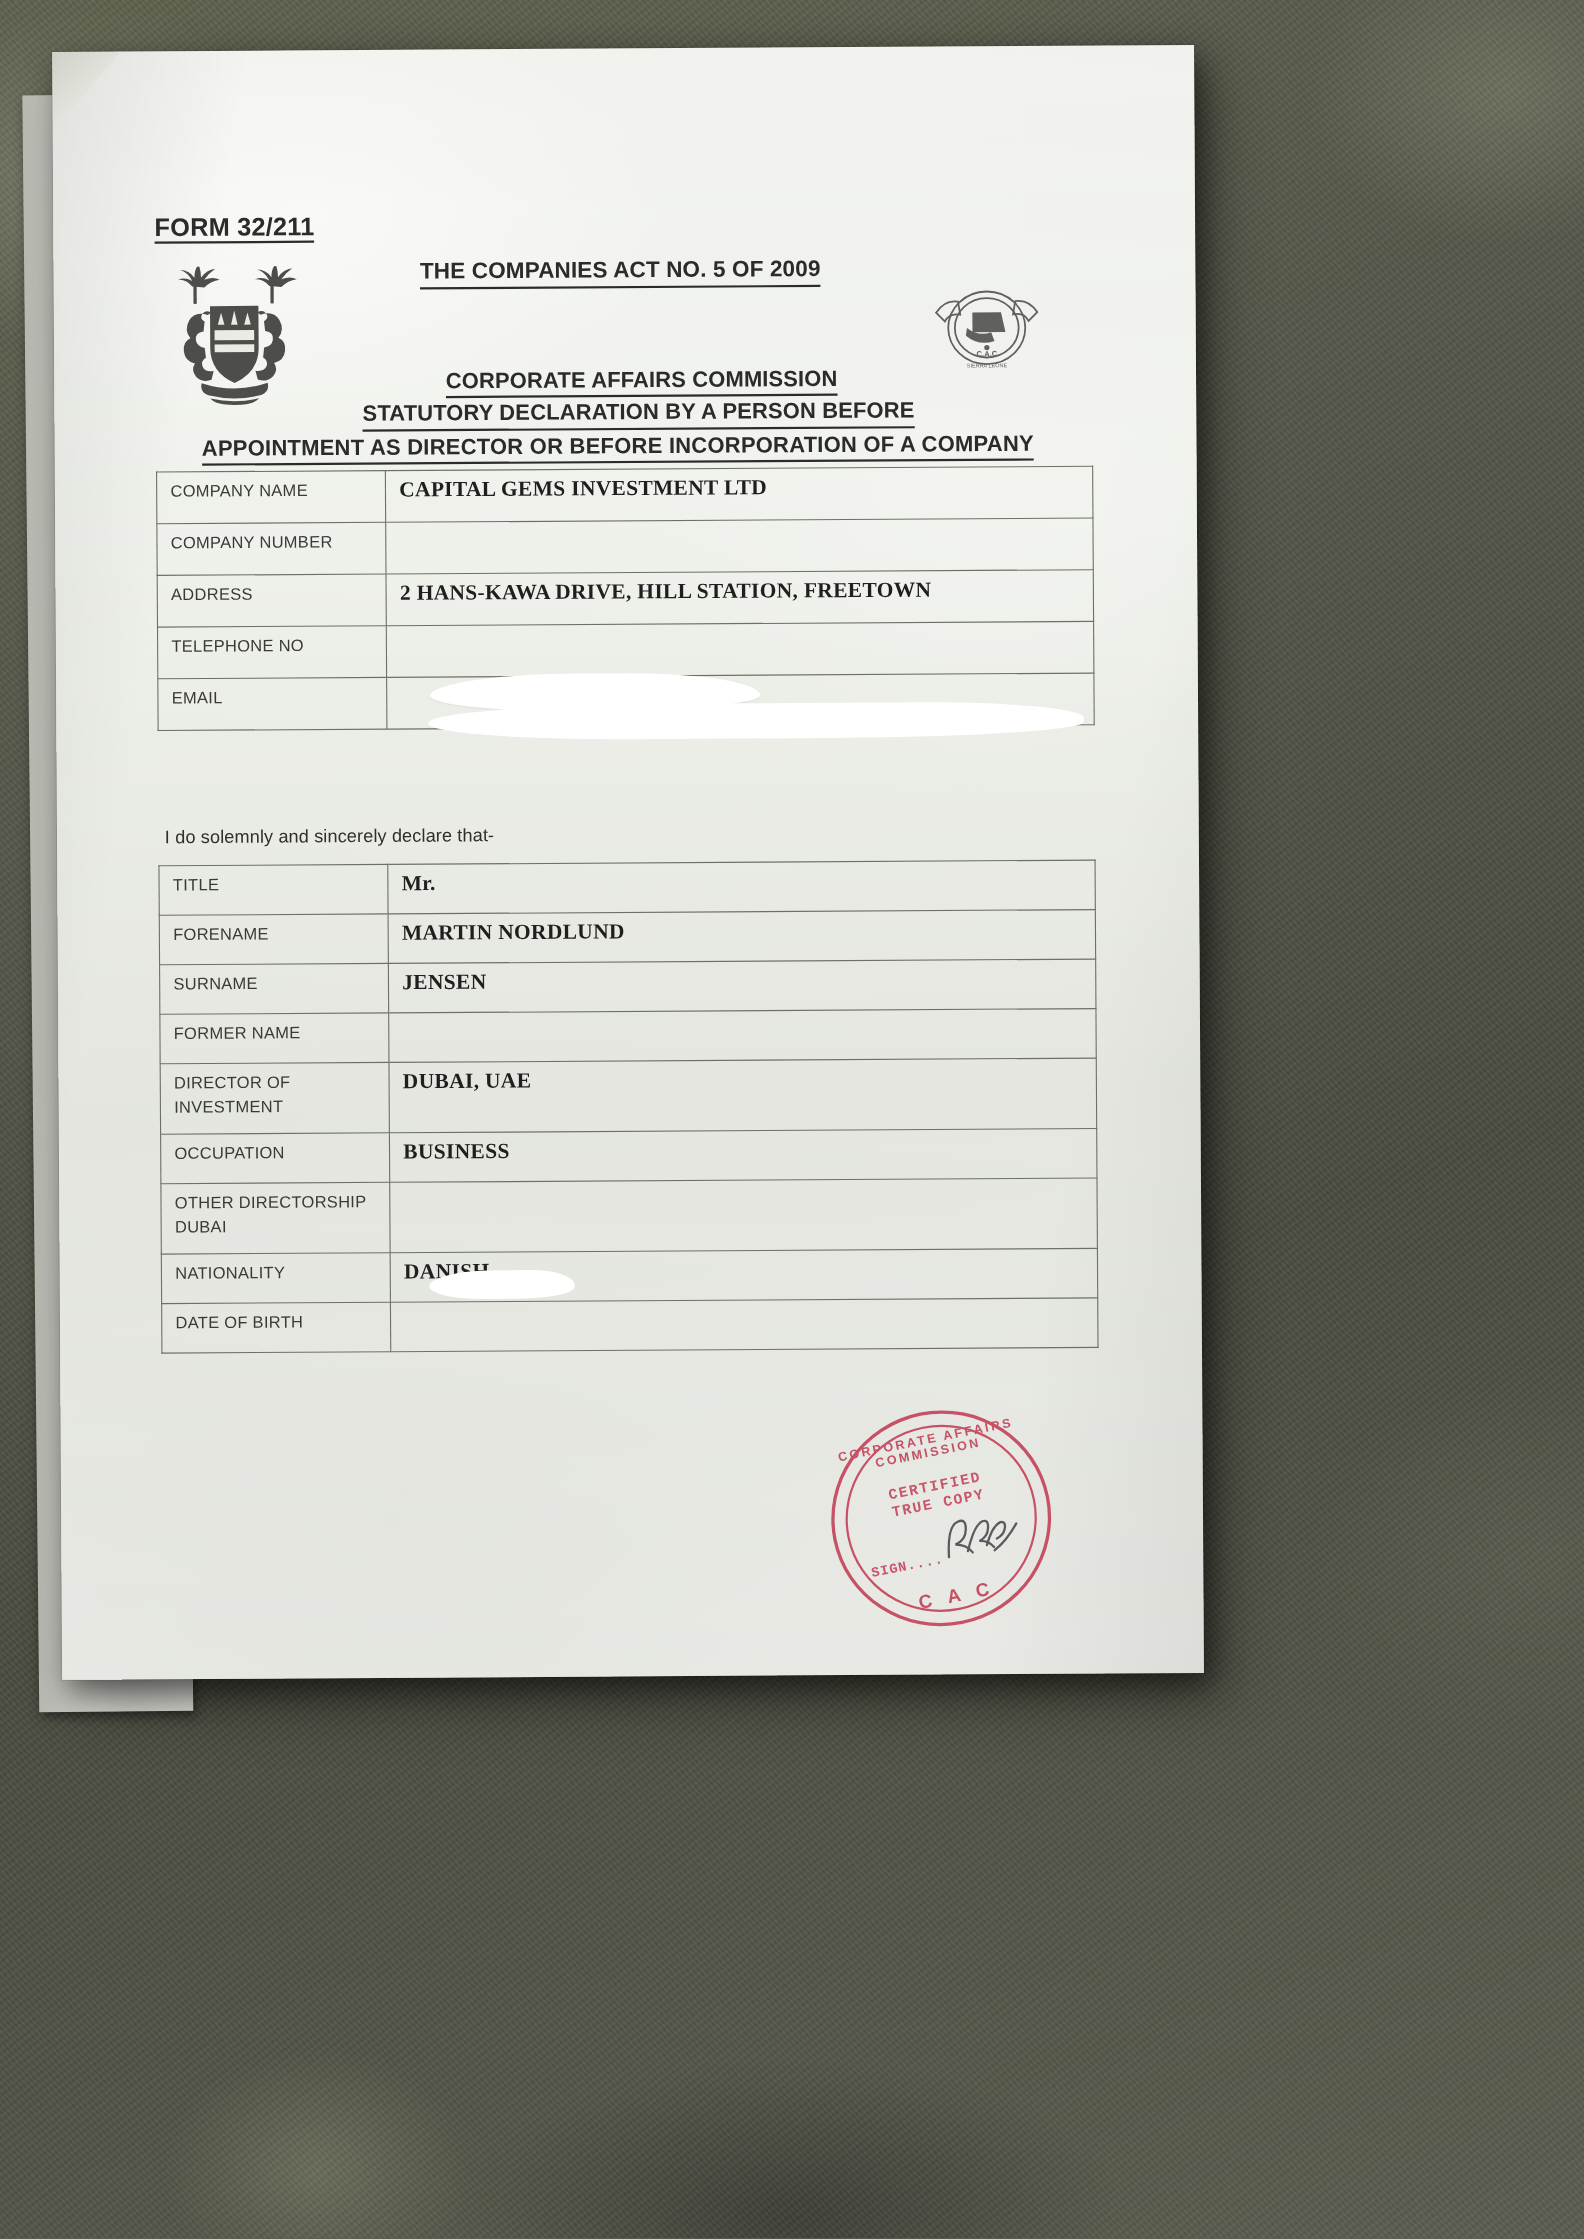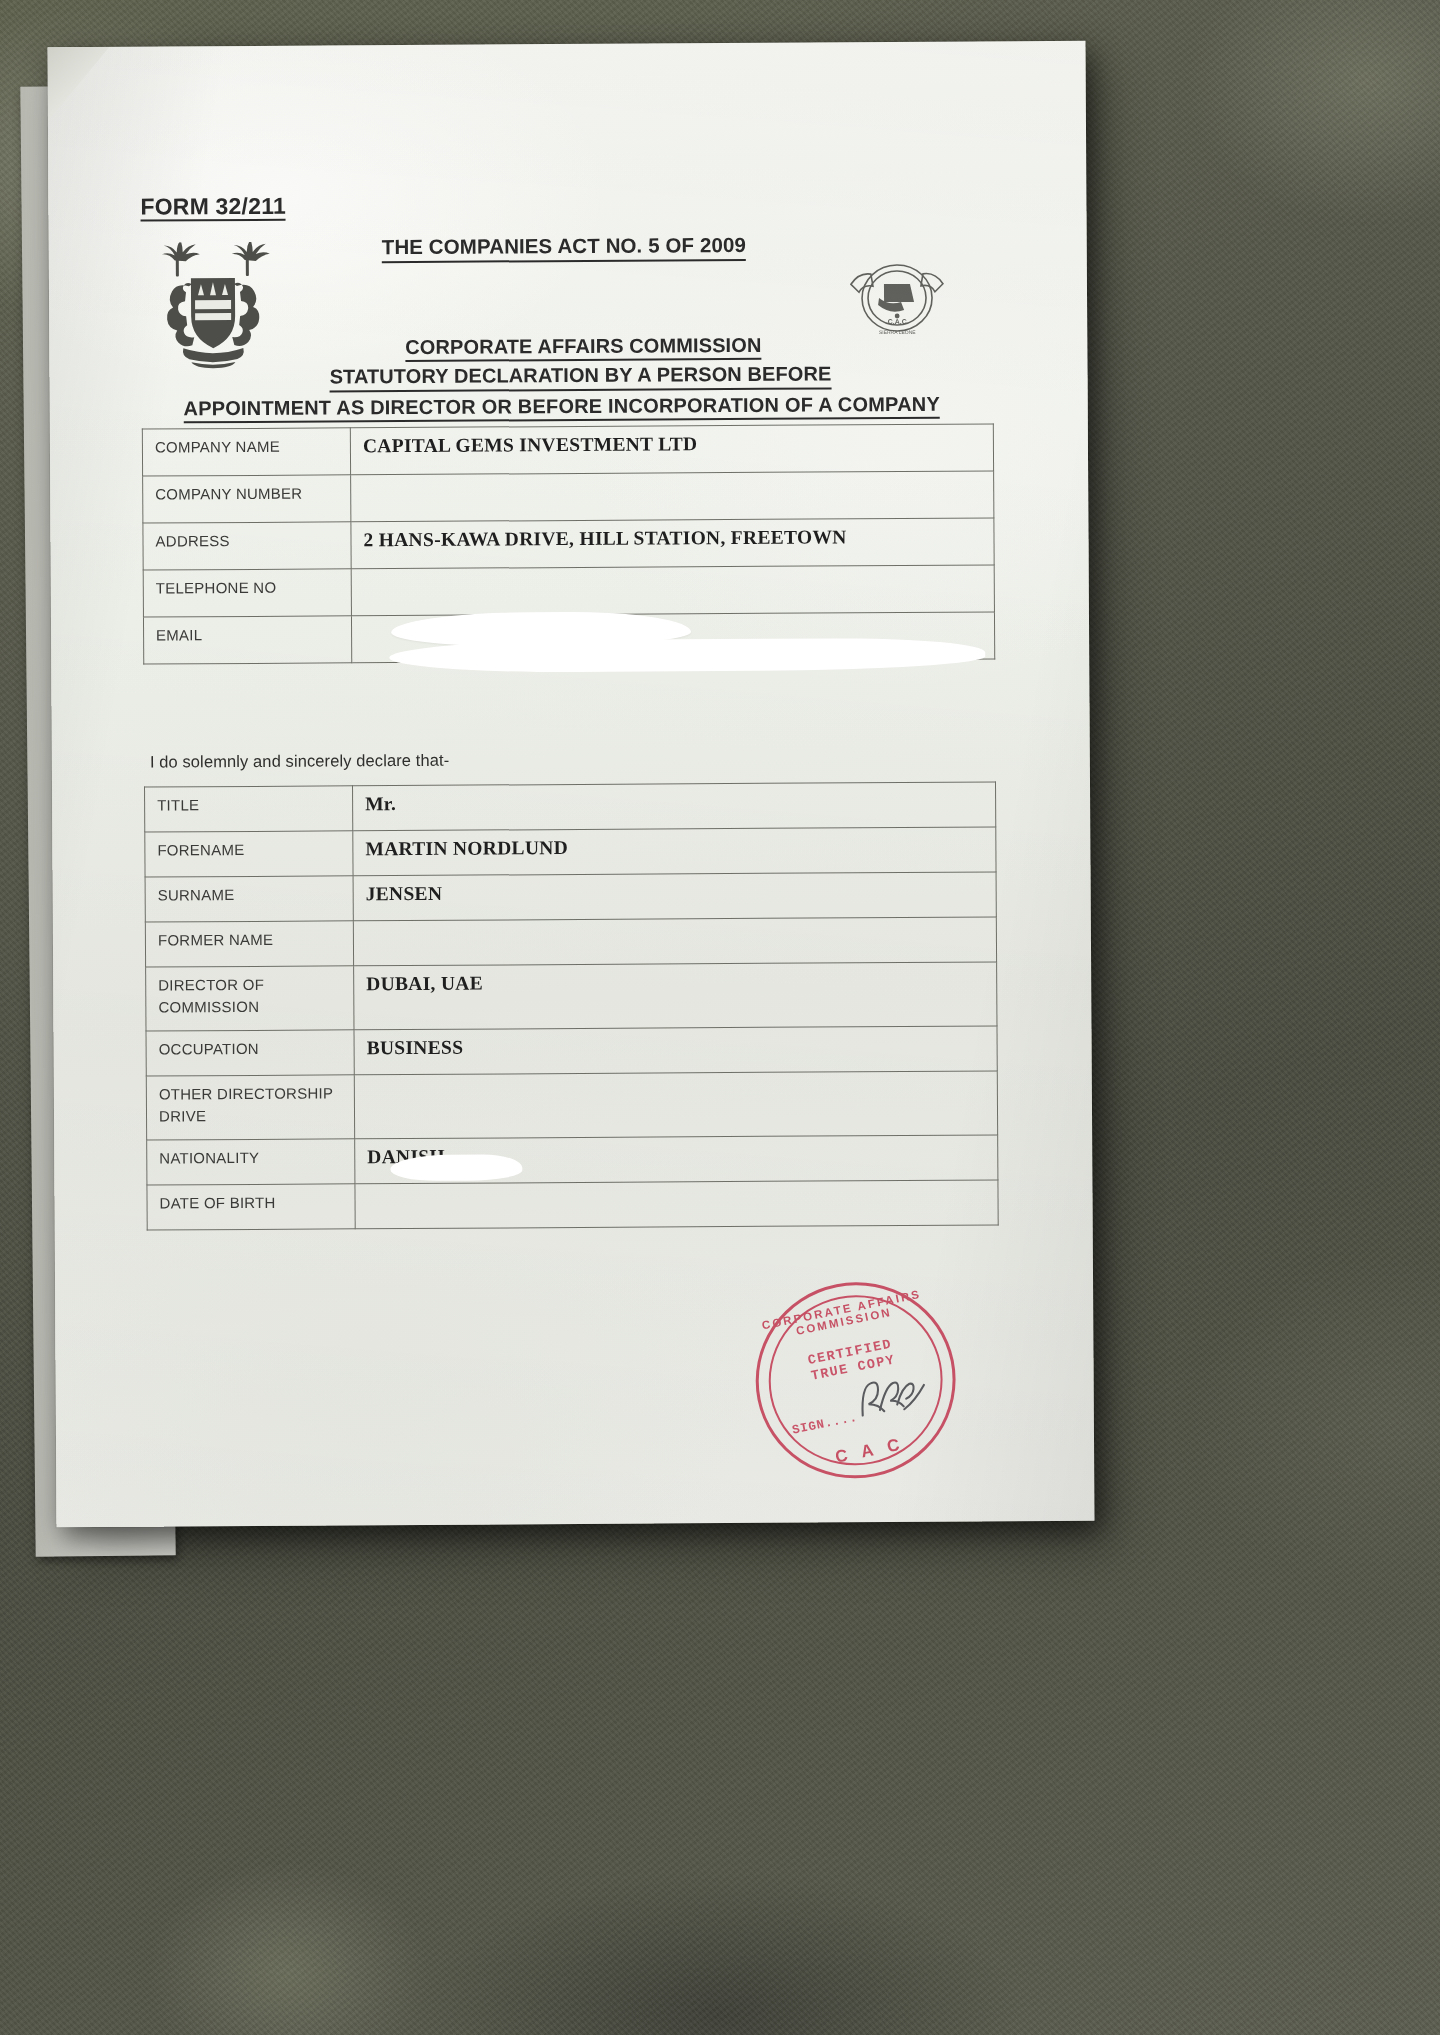--- a/index.html
+++ b/index.html
@@ -376,32 +376,32 @@
           <td class="lbl">SURNAME</td>
           <td class="val">JENSEN</td>
         </tr>
         <tr>
           <td class="lbl">FORMER NAME</td>
           <td class="val"></td>
         </tr>
         <tr class="tall">
           <td class="lbl">
             <span>DIRECTOR OF</span><br>
-            <span>COMMISSION</span>
+            <span>INVESTMENT</span>
           </td>
           <td class="val">DUBAI, UAE</td>
         </tr>
         <tr>
           <td class="lbl">OCCUPATION</td>
           <td class="val">BUSINESS</td>
         </tr>
         <tr class="tall">
           <td class="lbl">
             <span>OTHER DIRECTORSHIP</span><br>
-            <span>DRIVE</span>
+            <span>DUBAI</span>
           </td>
           <td class="val"></td>
         </tr>
         <tr>
           <td class="lbl">NATIONALITY</td>
           <td class="val">DANISH</td>
         </tr>
         <tr>
           <td class="lbl">DATE OF BIRTH</td>
           <td class="val"></td>

